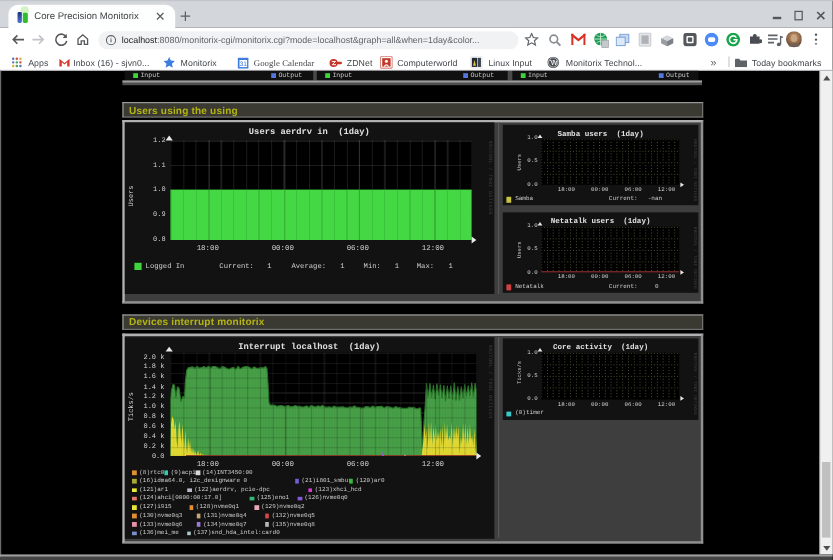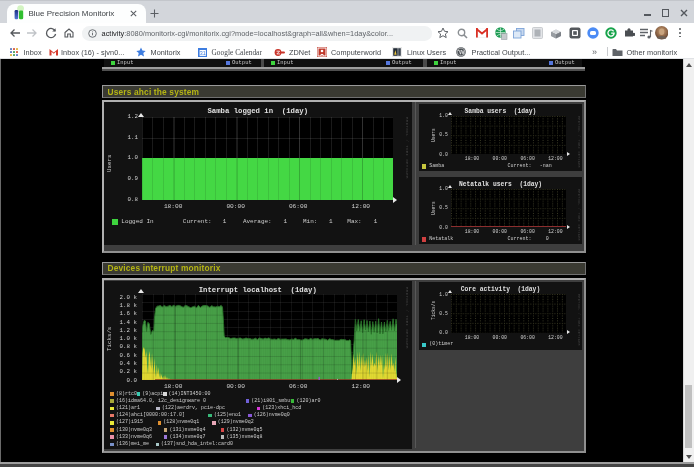--- a/index.html
+++ b/index.html
@@ -20,21 +20,21 @@
 <defs>
       <linearGradient id="fb" x1="0" y1="0" x2="0" y2="1">
         <stop offset="0" stop-color="#1c2f86"></stop>
         <stop offset="1" stop-color="#5277d2"></stop>
       </linearGradient>
     </defs>
 <ellipse cx="6.6" cy="3.6" rx="3.4" ry="3.4" fill="#c4f0ae" opacity="0.75"></ellipse>
 <rect x="0.6" y="5" width="3.6" height="9.2" rx="1.2" fill="url(#fb)"></rect>
 <rect x="5" y="5.6" width="4.2" height="8.6" rx="1.2" fill="#2fbe2f"></rect>
 </svg>
-<div class="a" style="left:28.5px;top:8.5px;font-size:8px;color:#3f4347;font-family:'Liberation Sans',sans-serif;letter-spacing:0px;">Blue Precision Monitorix</div>
+<div class="a" style="left:28.5px;top:8.5px;font-size:8px;color:#3f4347;font-family:'Liberation Sans',sans-serif;letter-spacing:0px;">Core Precision Monitorix</div>
 <svg class="s" style="left:129.5px;top:10px" width="7" height="7">
     <path d="M0.8 0.8 L6.2 6.2 M6.2 0.8 L0.8 6.2" stroke="#5a5e63" stroke-width="1.05"></path>
   </svg>
 <svg class="s" style="left:149.5px;top:9px" width="9" height="9">
     <path d="M4.5 0.5 L4.5 8.5 M0.5 4.5 L8.5 4.5" stroke="#5a5e63" stroke-width="1.05"></path>
   </svg>
 <div class="a" style="left:0px;top:23px;width:694px;height:21.5px;background:#ffffff;"></div>
 <div class="a" style="left:0px;top:44.5px;width:694px;height:14px;background:#ffffff;"></div>
 <div class="a" style="left:0px;top:57.8px;width:694px;height:0.8px;background:#e0e2e5;"></div>
 <svg class="s" style="left:8.5px;top:27px" width="12" height="12">
@@ -48,21 +48,21 @@
     <path d="M10.6 1.2 L10.6 4.6 L7.2 4.6 Z" fill="#55585c"></path>
   </svg>
 <svg class="s" style="left:63px;top:26.5px" width="12" height="12">
     <path d="M2 5.5 L6 2 L10 5.5 L10 10 L7.3 10 L7.3 7 L4.7 7 L4.7 10 L2 10 Z" stroke="#55585c" stroke-width="1.1" fill="none"></path>
   </svg>
 <div class="a" style="left:82px;top:26.3px;width:350px;height:14.6px;background:#f0f2f3;border-radius:7.3px;"></div>
 <svg class="s" style="left:88px;top:29px" width="9" height="9">
     <circle cx="4.5" cy="4.5" r="3.8" stroke="#5f6368" stroke-width="0.9" fill="none"></circle>
     <path d="M4.5 3.7 L4.5 6.3 M4.5 2.5 L4.5 3" stroke="#5f6368" stroke-width="0.9"></path>
   </svg>
-<div class="a" style="left:101.5px;top:29.2px;font-size:7.4px;letter-spacing:0.02px;color:#5f6368;white-space:pre;font-family:'Liberation Sans',sans-serif;"><span style="color:#202124">activity</span>:8080/monitorix-cgi/monitorix.cgi?mode=localhost&amp;graph=all&amp;when=1day&amp;color...</div>
+<div class="a" style="left:101.5px;top:29.2px;font-size:7.4px;letter-spacing:0.02px;color:#5f6368;white-space:pre;font-family:'Liberation Sans',sans-serif;"><span style="color:#202124">localhost</span>:8080/monitorix-cgi/monitorix.cgi?mode=localhost&amp;graph=all&amp;when=1day&amp;color...</div>
 <svg class="s" style="left:437px;top:27px" width="12" height="12">
     <path d="M6 1 L7.5 4.3 L11 4.7 L8.4 7 L9.2 10.6 L6 8.7 L2.8 10.6 L3.6 7 L1 4.7 L4.5 4.3 Z" stroke="#5f6368" stroke-width="1" fill="none"></path>
   </svg>
 <svg class="s" style="left:456.5px;top:27.5px" width="11" height="11">
     <circle cx="4.5" cy="4.5" r="3.2" stroke="#8a8e92" stroke-width="1.4" fill="none"></circle>
     <path d="M7 7 L10 10" stroke="#8a8e92" stroke-width="1.6"></path>
   </svg>
 <svg class="s" style="left:475.5px;top:28px" width="12" height="9.5">
     <rect x="0" y="0" width="12" height="9.5" fill="#fff" stroke="#e8e8e8" stroke-width="0.5"></rect>
     <rect x="0" y="0" width="1.8" height="9.5" fill="#d93025"></rect>
@@ -127,21 +127,21 @@
 <div class="a" style="left:679.2px;top:35.5px;width:1.9px;height:1.9px;background:#54585c;border-radius:50%;"></div>
 <div class="a" style="left:10.3px;top:48.2px;width:1.7px;height:1.7px;background:#5b79c2;border-radius:50%;"></div>
 <div class="a" style="left:13.200000000000001px;top:48.2px;width:1.7px;height:1.7px;background:#d2553f;border-radius:50%;"></div>
 <div class="a" style="left:16.1px;top:48.2px;width:1.7px;height:1.7px;background:#e0b23c;border-radius:50%;"></div>
 <div class="a" style="left:10.3px;top:51.1px;width:1.7px;height:1.7px;background:#5b79c2;border-radius:50%;"></div>
 <div class="a" style="left:13.200000000000001px;top:51.1px;width:1.7px;height:1.7px;background:#48a05c;border-radius:50%;"></div>
 <div class="a" style="left:16.1px;top:51.1px;width:1.7px;height:1.7px;background:#d2553f;border-radius:50%;"></div>
 <div class="a" style="left:10.3px;top:54.0px;width:1.7px;height:1.7px;background:#e0b23c;border-radius:50%;"></div>
 <div class="a" style="left:13.200000000000001px;top:54.0px;width:1.7px;height:1.7px;background:#48a05c;border-radius:50%;"></div>
 <div class="a" style="left:16.1px;top:54.0px;width:1.7px;height:1.7px;background:#5b79c2;border-radius:50%;"></div>
-<div class="a" style="left:23.5px;top:48.3px;font-size:7.3px;color:#41454a;font-family:'Liberation Sans',sans-serif;letter-spacing:0.05px;">Inbox</div>
+<div class="a" style="left:23.5px;top:48.3px;font-size:7.3px;color:#41454a;font-family:'Liberation Sans',sans-serif;letter-spacing:0.05px;">Apps</div>
 <svg class="s" style="left:49px;top:48px" width="9.5" height="7.5">
     <path d="M0.5 7.5 L0.5 1 L4.75 4.6 L9 1 L9 7.5 L7 7.5 L7 3.8 L4.75 5.8 L2.5 3.8 L2.5 7.5 Z" fill="#d63a2c"></path>
   </svg>
 <div class="a" style="left:61px;top:48.3px;font-size:7.3px;color:#41454a;font-family:'Liberation Sans',sans-serif;letter-spacing:0.05px;">Inbox (16) - sjvn0...</div>
 <svg class="s" style="left:136px;top:47px" width="10" height="10">
     <path d="M5 0.5 L6.4 3.5 L9.7 3.9 L7.3 6.1 L8 9.4 L5 7.7 L2 9.4 L2.7 6.1 L0.3 3.9 L3.6 3.5 Z" fill="#3e7de0"></path>
   </svg>
 <div class="a" style="left:150.5px;top:48.3px;font-size:7.3px;color:#41454a;font-family:'Liberation Sans',sans-serif;letter-spacing:0.05px;">Monitorix</div>
 <svg class="s" style="left:197.5px;top:47.5px" width="9.5" height="9.5">
     <rect x="0" y="0" width="9.5" height="9.5" fill="#3e7de0"></rect>
@@ -161,33 +161,33 @@
     <circle cx="5" cy="4" r="1.3" fill="#fff"></circle>
     <path d="M3.2 8.4 Q5 5.8 6.8 8.4" stroke="#fff" stroke-width="1" fill="none"></path>
   </svg>
 <div class="a" style="left:331px;top:48.3px;font-size:7.3px;color:#41454a;font-family:'Liberation Sans',sans-serif;letter-spacing:0.05px;">Computerworld</div>
 <svg class="s" style="left:392px;top:47px" width="10" height="10">
     <rect x="0" y="0" width="10" height="10" rx="1" fill="#f4f4f4" stroke="#ccc" stroke-width="0.5"></rect>
     <rect x="1.2" y="1.2" width="4.5" height="7.6" fill="#222b36"></rect>
     <path d="M2.2 7.8 L3.4 3 L4.6 7.8 Z" fill="#e8c33c"></path>
     <rect x="6.2" y="1.2" width="2.6" height="7.6" fill="#3c4652"></rect>
   </svg>
-<div class="a" style="left:407px;top:48.3px;font-size:7.3px;color:#41454a;font-family:'Liberation Sans',sans-serif;letter-spacing:0.05px;">Linux Users</div>
+<div class="a" style="left:407px;top:48.3px;font-size:7.3px;color:#41454a;font-family:'Liberation Sans',sans-serif;letter-spacing:0.05px;">Linux Input</div>
 <svg class="s" style="left:455.5px;top:47px" width="10" height="10">
     <circle cx="5" cy="5" r="4.8" fill="#464b50"></circle>
     <circle cx="5" cy="5" r="3.9" fill="none" stroke="#fff" stroke-width="0.5"></circle>
     <path d="M2 3.4 L3.3 3.4 L4.5 7.2 L5.2 4.8 L4.8 3.4 L6 3.4 L7 7.2 L8 3.4" stroke="#fff" stroke-width="0.7" fill="none"></path>
   </svg>
-<div class="a" style="left:471.5px;top:48.3px;font-size:7.3px;color:#41454a;font-family:'Liberation Sans',sans-serif;letter-spacing:0.05px;">Practical Output...</div>
+<div class="a" style="left:471.5px;top:48.3px;font-size:7.3px;color:#41454a;font-family:'Liberation Sans',sans-serif;letter-spacing:0.05px;">Monitorix Technol...</div>
 <div class="a" style="left:592px;top:47.3px;font-size:9px;color:#5f6368;font-family:'Liberation Sans',sans-serif;">»</div>
 <div class="a" style="left:606.5px;top:47px;width:0.8px;height:9px;background:#c9cbce;"></div>
 <svg class="s" style="left:612px;top:47.8px" width="11" height="8.5">
     <path d="M0.5 1.5 L0.5 8 L10.5 8 L10.5 2.5 L5 2.5 L4 1 L1 1 Z" fill="#5f6368"></path>
   </svg>
-<div class="a" style="left:626.5px;top:48.3px;font-size:7.3px;color:#41454a;font-family:'Liberation Sans',sans-serif;letter-spacing:0.05px;">Other monitorix</div>
+<div class="a" style="left:626.5px;top:48.3px;font-size:7.3px;color:#41454a;font-family:'Liberation Sans',sans-serif;letter-spacing:0.05px;">Today bookmarks</div>
 <div class="a" style="left:0px;top:58.6px;width:694px;height:408.4px;background:#000;"></div>
 <div class="a" style="left:0px;top:58.6px;width:1px;height:408.4px;background:#6a6a6a;"></div>
 <div class="a" style="left:104px;top:58.6px;width:157px;height:8.800000000000004px;background:#101010;"></div>
 <div class="a" style="left:111px;top:61px;width:3.6px;height:3.6px;background:#3ed43e;"></div>
 <div class="a m" style="left:117px;top:59.5px;font-size:5.5px;color:#c8c8c8;">Input</div>
 <div class="a" style="left:226px;top:61px;width:3.6px;height:3.6px;background:#5577dd;"></div>
 <div class="a m" style="left:232px;top:59.5px;font-size:5.5px;color:#c8c8c8;">Output</div>
 <div class="a" style="left:264px;top:58.6px;width:159px;height:8.800000000000004px;background:#101010;"></div>
 <div class="a" style="left:271px;top:61px;width:3.6px;height:3.6px;background:#3ed43e;"></div>
 <div class="a m" style="left:277px;top:59.5px;font-size:5.5px;color:#c8c8c8;">Input</div>
@@ -196,29 +196,29 @@
 <div class="a" style="left:427px;top:58.6px;width:155px;height:8.800000000000004px;background:#101010;"></div>
 <div class="a" style="left:434px;top:61px;width:3.6px;height:3.6px;background:#3ed43e;"></div>
 <div class="a m" style="left:440px;top:59.5px;font-size:5.5px;color:#c8c8c8;">Input</div>
 <div class="a" style="left:549px;top:61px;width:3.6px;height:3.6px;background:#5577dd;"></div>
 <div class="a m" style="left:555px;top:59.5px;font-size:5.5px;color:#c8c8c8;">Output</div>
 <div class="a" style="left:261px;top:58.6px;width:3px;height:8.800000000000004px;background:#4a4a4a;"></div>
 <div class="a" style="left:423px;top:58.6px;width:4px;height:8.800000000000004px;background:#4a4a4a;"></div>
 <div class="a" style="left:102px;top:67.4px;width:482.5px;height:1.8px;background:#9e9e9e;"></div>
 <div class="a" style="left:102px;top:69.2px;width:482.5px;height:2.2px;background:#4f4f4f;"></div>
 <div class="a" style="left:102px;top:85.2px;width:481.5px;height:10.5px;background:#3a3a32;border:1px solid;border-color:#9a9a9a #707070 #707070 #9a9a9a;"></div>
-<div class="a" style="left:107.5px;top:86.5px;font-size:8.4px;color:#b4b414;font-family:'Liberation Sans',sans-serif;font-weight:bold;letter-spacing:0.15px;">Users ahci the system</div>
+<div class="a" style="left:107.5px;top:86.5px;font-size:8.4px;color:#b4b414;font-family:'Liberation Sans',sans-serif;font-weight:bold;letter-spacing:0.15px;">Users using the using</div>
 <div class="a" style="left:102px;top:262px;width:481.5px;height:10.5px;background:#3a3a32;border:1px solid;border-color:#9a9a9a #707070 #707070 #9a9a9a;"></div>
 <div class="a" style="left:107.5px;top:263.3px;font-size:8.4px;color:#b4b414;font-family:'Liberation Sans',sans-serif;font-weight:bold;letter-spacing:0.15px;">Devices interrupt monitorix</div>
 <div class="a" style="left:102px;top:99.5px;width:479.5px;height:149px;background:#3e3e3e;border:2px solid;border-color:#b0b0b0 #8f8f8f #8f8f8f #b0b0b0;"></div>
 <div class="a" style="left:102px;top:277.5px;width:479.5px;height:171px;background:#3e3e3e;border:2px solid;border-color:#b0b0b0 #8f8f8f #8f8f8f #b0b0b0;"></div>
 <div class="a" style="left:414.8px;top:102px;width:1px;height:143px;background:#585858;"></div>
 <div class="a" style="left:414.8px;top:281px;width:1px;height:167px;background:#585858;"></div>
 <div class="a" style="left:103.5px;top:101.5px;width:308.5px;height:143.5px;background:#121212;"></div>
-<div class="a m" style="left:103.5px;top:106.6px;font-size:7.3px;color:#e0e0e0;width:308.5px;text-align:center;font-weight:bold;">Samba logged in  (1day)</div>
+<div class="a m" style="left:103.5px;top:106.6px;font-size:7.3px;color:#e0e0e0;width:308.5px;text-align:center;font-weight:bold;">Users aerdrv in  (1day)</div>
 <div class="a" style="left:141.5px;top:117.4px;width:251.5px;height:82.9px;background-color:#000;background-image:repeating-linear-gradient(to right, rgba(175,175,175,0.15) 0px, rgba(175,175,175,0.15) 1px, transparent 1px, transparent 10.48px),repeating-linear-gradient(to bottom, rgba(175,175,175,0.15) 0px, rgba(175,175,175,0.15) 1px, transparent 1px, transparent 20.73px);"></div>
 <div class="a" style="left:141.5px;top:158.4px;width:251.5px;height:41.900000000000006px;background-color:#44d844;background-image:repeating-linear-gradient(to right, rgba(0,0,0,0.10) 0px, rgba(0,0,0,0.10) 1px, transparent 1px, transparent 10.48px);"></div>
 <div class="a" style="left:174.4px;top:117.4px;width:1px;height:41.0px;background:rgba(210,210,210,0.13);"></div>
 <div class="a" style="left:174.4px;top:158.4px;width:1px;height:41.900000000000006px;background:rgba(0,0,0,0.12);"></div>
 <div class="a" style="left:236.9px;top:117.4px;width:1px;height:41.0px;background:rgba(210,210,210,0.13);"></div>
 <div class="a" style="left:236.9px;top:158.4px;width:1px;height:41.900000000000006px;background:rgba(0,0,0,0.12);"></div>
 <div class="a" style="left:299.4px;top:117.4px;width:1px;height:41.0px;background:rgba(210,210,210,0.13);"></div>
 <div class="a" style="left:299.4px;top:158.4px;width:1px;height:41.900000000000006px;background:rgba(0,0,0,0.12);"></div>
 <div class="a" style="left:362px;top:117.4px;width:1px;height:41.0px;background:rgba(210,210,210,0.13);"></div>
 <div class="a" style="left:362px;top:158.4px;width:1px;height:41.900000000000006px;background:rgba(0,0,0,0.12);"></div>

